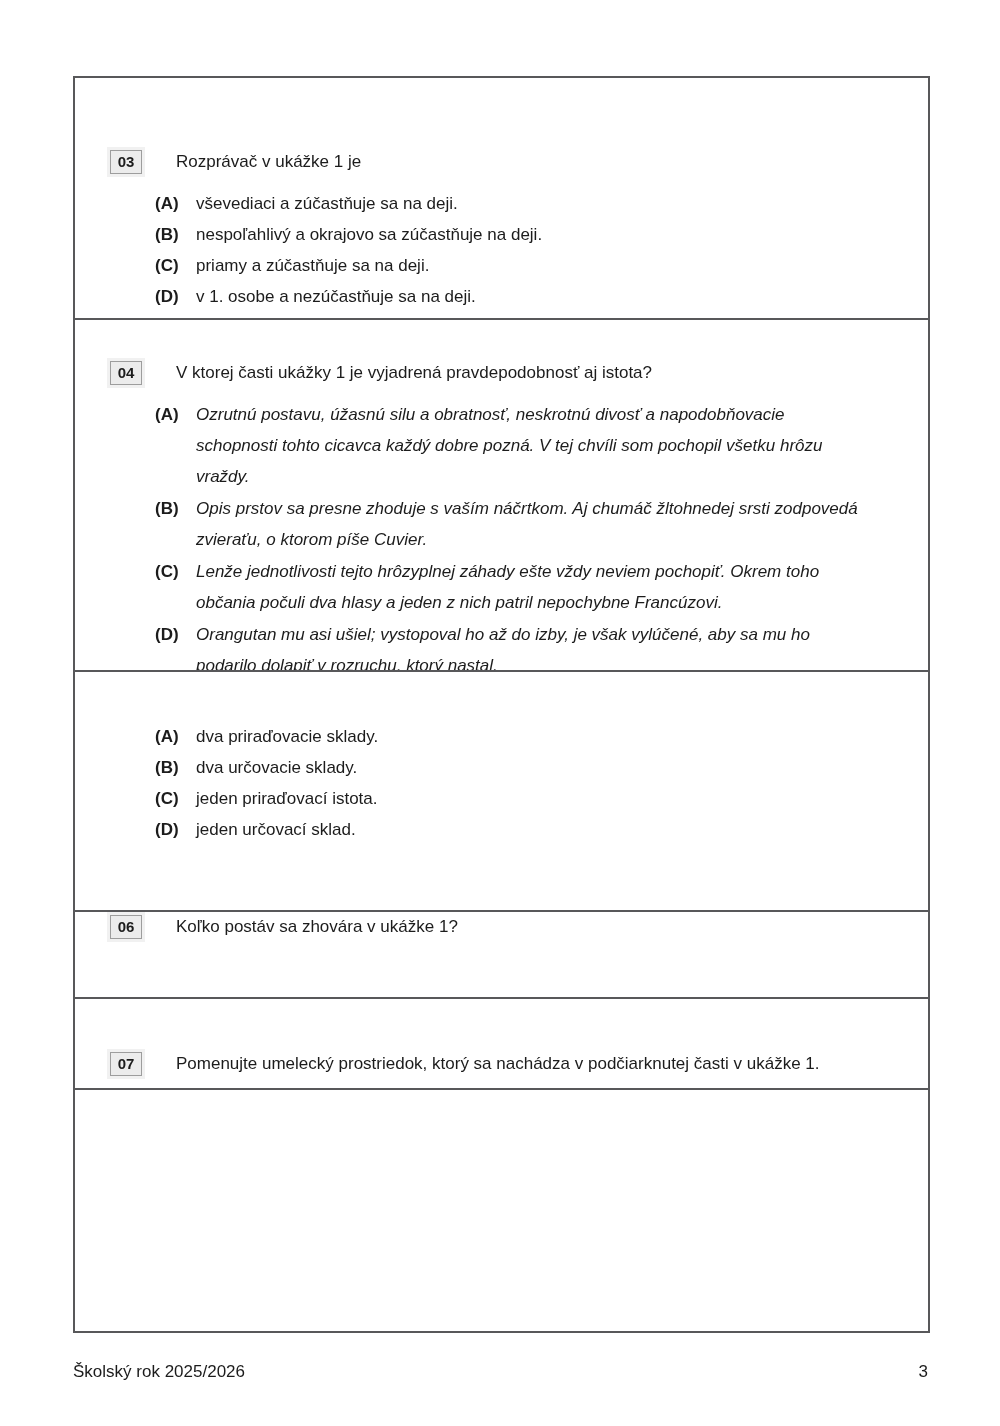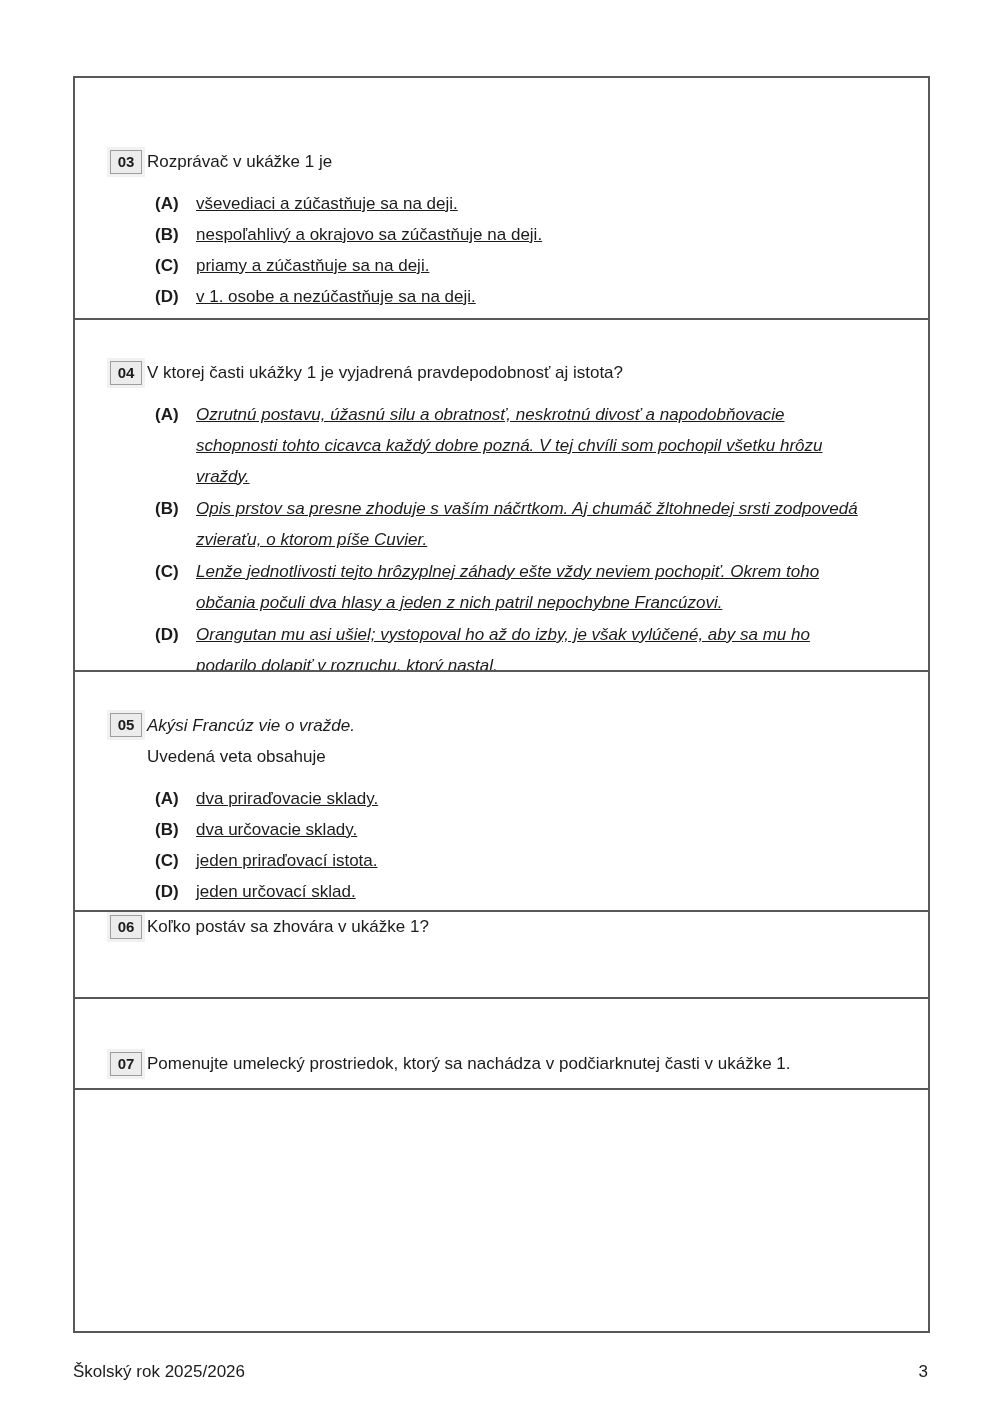--- a/index.html
+++ b/index.html
@@ -34,28 +34,28 @@
   .qnum {
     flex:none;
     width:32px; height:24px; line-height:22px;
     margin-top:3px;
     text-align:center;
     font-size:15px; font-weight:bold;
     background:#ececec;
     border:1px solid #9d9d9d;
     box-shadow:0 0 0 3px #f1f1f1;
   }
-  .qbody { margin-left:5px; font-size:17px; line-height:30px; flex:1; padding-right:20px; }
+  .qbody { margin-left:34px; font-size:17px; line-height:30px; flex:1; padding-right:20px; }
   .stem-quote { font-style:italic; line-height:31px; }
   .stem-line { line-height:31px; }
   .options { margin-top:11px; margin-left:80px; padding-right:68px; font-size:17px; }
   .option { display:flex; line-height:31px; margin-bottom:0; }
   .s04 .option { margin-bottom:1px; }
   .optletter { flex:none; width:41px; font-weight:bold; font-style:normal; }
-  .opttext { flex:1;text-decoration:underline; }
+  .opttext { flex:1; }
   .italic .opttext { font-style:italic; }
   .page-footer {
     position:absolute; top:1362px; left:73px; width:857px;
     text-align:left; font-size:17px;
   }
   .page-num { position:absolute; right:2px; top:0; }
 </style>
 </head>
 <body>
 
@@ -107,27 +107,20 @@
         <span class="opttext">Lenže jednotlivosti tejto hrôzyplnej záhady ešte vždy neviem pochopiť. Okrem toho občania počuli dva hlasy a jeden z nich patril nepochybne Francúzovi.</span>
       </div>
       <div class="option italic">
         <span class="optletter">(D)</span>
         <span class="opttext">Orangutan mu asi ušiel; vystopoval ho až do izby, je však vylúčené, aby sa mu ho podarilo dolapiť v rozruchu, ktorý nastal.</span>
       </div>
     </div>
   </div>
 
   <div class="section s05">
-    <div class="qrow">
-      <span class="qnum">05</span>
-      <div class="qbody">
-        <div class="stem-quote">Akýsi Francúz vie o vražde.</div>
-        <div class="stem-line">Uvedená veta obsahuje</div>
-      </div>
-    </div>
     <div class="options">
       <div class="option">
         <span class="optletter">(A)</span>
         <span class="opttext">dva priraďovacie sklady.</span>
       </div>
       <div class="option">
         <span class="optletter">(B)</span>
         <span class="opttext">dva určovacie sklady.</span>
       </div>
       <div class="option">

